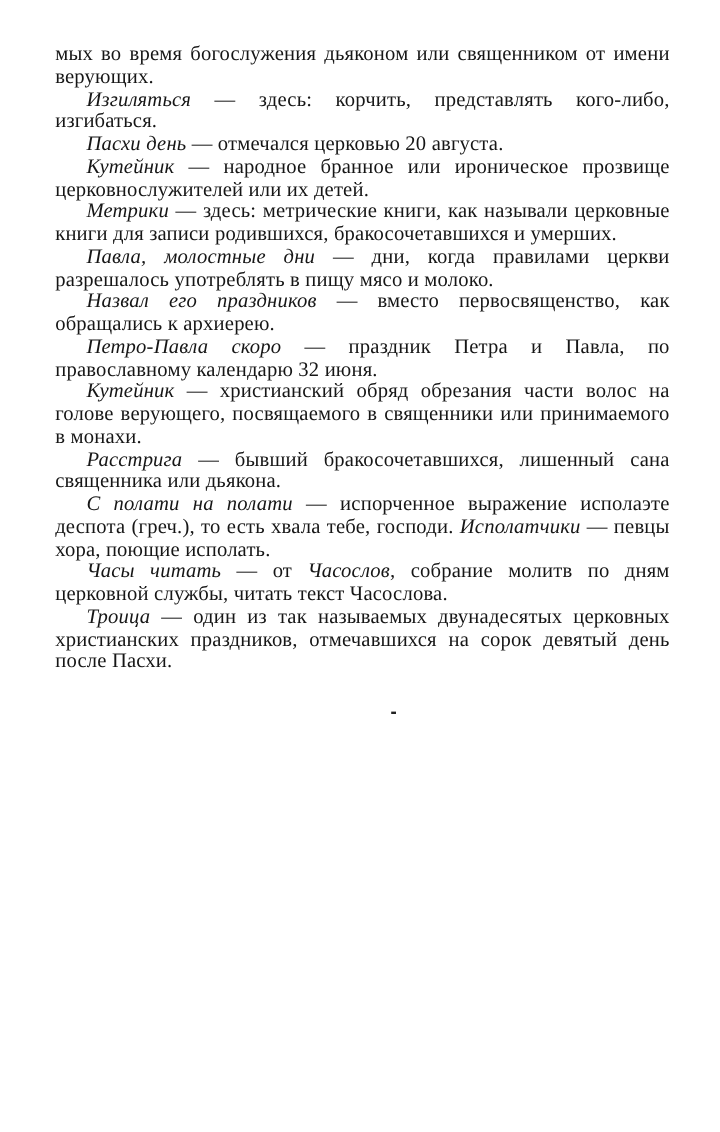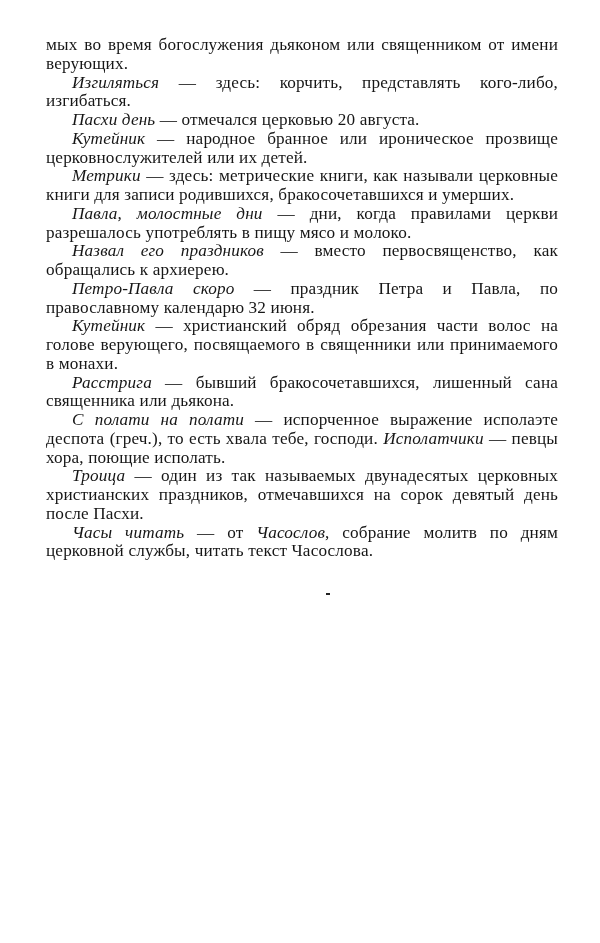--- a/index.html
+++ b/index.html
@@ -94,23 +94,23 @@
   <p class="entry">
     <span class="term">Расстрига</span><span class="dash"> — </span><span>бывший бракосочетавшихся, лишенный сана священника или дьякона.</span>
   </p>
 
   <p class="entry">
     <span class="term">С полати на полати</span><span class="dash"> — </span><span>испорченное выражение исполаэте деспота (греч.), то есть хвала тебе, господи.</span>
     <span class="term-inline">Исполатчики</span><span class="dash"> — </span><span>певцы хора, поющие исполать.</span>
   </p>
 
   <p class="entry">
-    <span class="term">Троица</span><span class="dash"> — </span><span>один из так называемых двунадесятых церковных христианских праздников, отмечавшихся на сорок девятый день после Пасхи.</span>
+    <span class="term">Часы читать</span><span class="dash"> — </span><span>от</span>
+    <span class="term-inline">Часослов</span><span>, собрание молитв по дням церковной службы, читать текст Часослова.</span>
   </p>
 
   <p class="entry">
-    <span class="term">Часы читать</span><span class="dash"> — </span><span>от</span>
-    <span class="term-inline">Часослов</span><span>, собрание молитв по дням церковной службы, читать текст Часослова.</span>
+    <span class="term">Троица</span><span class="dash"> — </span><span>один из так называемых двунадесятых церковных христианских праздников, отмечавшихся на сорок девятый день после Пасхи.</span>
   </p>
 
 </div>
 
 <div class="mark"></div>
 
 </body></html>

